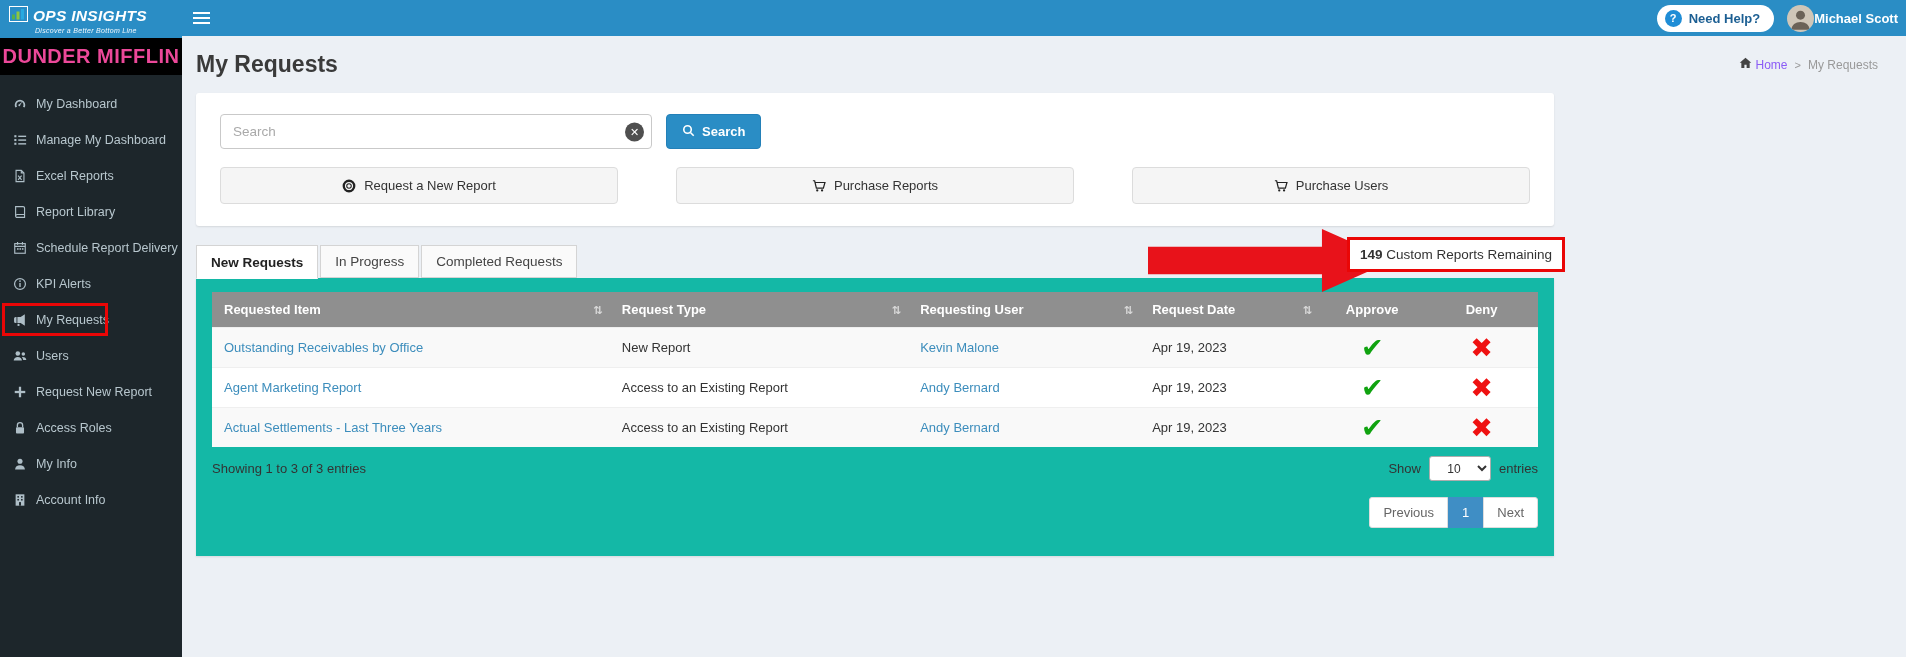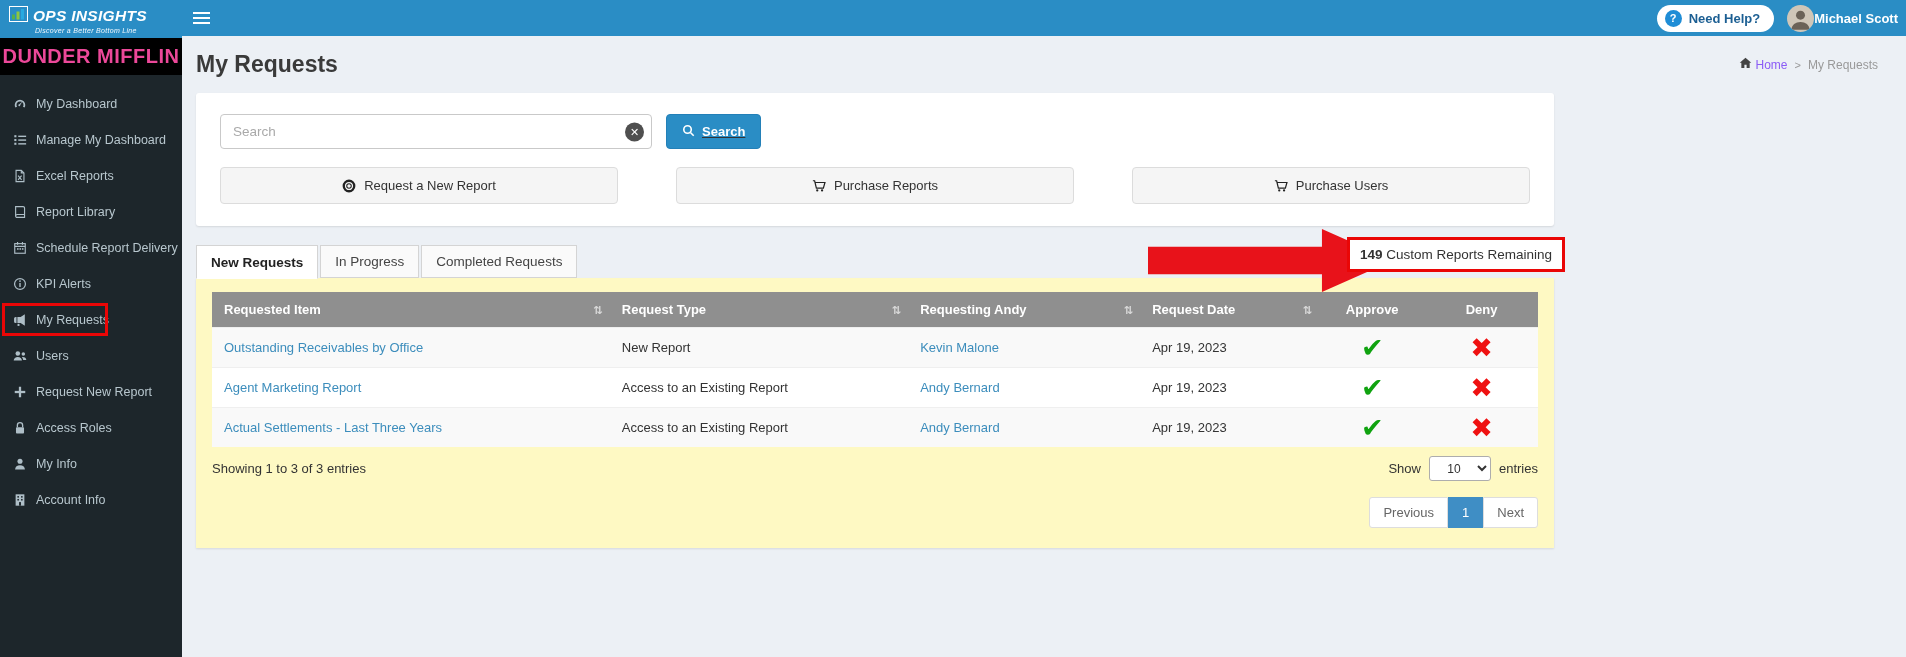--- a/index.html
+++ b/index.html
@@ -38,39 +38,39 @@
   .content { flex:1; padding:15px 28px 0 14px; overflow:hidden; }
   .page-head { display:flex; justify-content:space-between; align-items:center; margin-bottom:15px; }
   .page-head h1 { font-size:23px; font-weight:bold; color:#3a3a3a; }
   .breadcrumb { display:flex; align-items:center; gap:7px; font-size:12px; }
   .crumb-home { display:inline-flex; align-items:center; gap:4px; color:#8b5cf6; }
   .crumb-sep { color:#999; font-size:11px; }
   .crumb-cur { color:#999; }
 
   .card { width:1358px; background:#fff; border-radius:3px; box-shadow:0 1px 2px rgba(0,0,0,.1); }
   .top-card { padding:21px 24px 22px; margin-bottom:19px; }
-  .search-row { display:flex; gap:14px; margin-bottom:18px;text-decoration:underline; }
+  .search-row { display:flex; gap:14px; margin-bottom:18px; }
   .search-wrap { position:relative; width:432px; }
   .search-input { width:100%; height:35px; border:1px solid #c9c9c9; border-radius:4px; padding:0 32px 0 12px; font-size:13.5px; color:#555; font-family:inherit; outline:none; }
   .search-input::placeholder { color:#a9a9a9; }
   .clear-btn { position:absolute; right:8px; top:50%; transform:translateY(-50%); width:19px; height:19px; border-radius:50%; background:#4f4f4f; color:#fff; border:none; font-size:11px; line-height:1; display:flex; align-items:center; justify-content:center; font-family:"DejaVu Sans",sans-serif; }
   .search-btn { height:35px; padding:0 15px; background:#2a8dc5; border:1px solid #2380b8; border-radius:4px; color:#fff; font-size:13px; font-weight:bold; display:inline-flex; align-items:center; gap:7px; }
   .actions-row { display:flex; gap:58px; }
   .action-btn { flex:1; height:37px; background:#f5f5f5; border:1px solid #dcdcdc; border-radius:4px; font-size:13px; color:#333; display:flex; align-items:center; justify-content:center; gap:8px; }
   .a-icon { color:#222; display:inline-flex; }
 
   
   .lower { position:relative; width:1358px;margin-top:12px; }
   .tabs-row { display:flex; gap:2px; position:relative; z-index:1; align-items:stretch; }
   .tab { padding:8px 14px; font-size:13.5px; background:#fafafa; border:1px solid #d4d4d4; color:#444; }
   .tab.active { background:#fff; font-weight:bold; color:#222; border-bottom-color:#fff; margin-bottom:-1px; }
   .annot-arrow { position:absolute; left:952px; top:-16px; width:245px; height:63px; background:#e8121a; clip-path:polygon(0 28%,71% 28%,71% 0,100% 50%,71% 100%,71% 72%,0 72%); z-index:2; pointer-events:none; }
   .reports-remaining { position:absolute; top:-8px; right:-11px; background:#fff; border:3px solid #ea0606; padding:7px 10px; font-size:13.5px; color:#333; z-index:3; white-space:nowrap; }
 
-  .table-card { background:#fef9c3; padding:14px 16px 20px; box-shadow:0 1px 2px rgba(0,0,0,.1); position:relative; z-index:0; min-height:264px; }
+  .table-card { background:#14b8a6; padding:14px 16px 28px; box-shadow:0 1px 2px rgba(0,0,0,.1); position:relative; z-index:0; min-height:264px; }
   .req-table { width:100%; border-collapse:collapse; font-size:13px; }
   .req-table th { background:#8f8f8f; color:#fff; font-weight:bold; text-align:left; padding:10px 12px; position:relative; }
   .req-table th:nth-child(1){width:30%} .req-table th:nth-child(2){width:22.5%}
   .req-table th:nth-child(3){width:17.5%} .req-table th:nth-child(4){width:13.5%}
   .req-table th:nth-child(5){width:8%} .req-table th:nth-child(6){width:8.5%}
   .c-center { text-align:center !important; }
   .sort { position:absolute; right:7px; top:50%; transform:translateY(-50%); font-size:11px; opacity:.65; font-family:"DejaVu Sans",sans-serif; }
   .req-table td { padding:12px; border-top:1px solid #efefef; vertical-align:middle; color:#333; }
   .req-table tbody tr:nth-child(odd) { background:#f9f9f9; }
   .req-table tbody tr:nth-child(even) { background:#fff; }
@@ -346,21 +346,21 @@
           <b>149</b>
           <span>Custom Reports Remaining</span>
         </div>
 
         <div class="table-card">
           <table class="req-table">
             <thead>
                 <tr id="thead-row">
                   <th><span>Requested Item</span><span class="sort">⇅</span></th>
                   <th><span>Request Type</span><span class="sort">⇅</span></th>
-                  <th><span>Requesting Andy</span><span class="sort">⇅</span></th>
+                  <th><span>Requesting User</span><span class="sort">⇅</span></th>
                   <th><span>Request Date</span><span class="sort">⇅</span></th>
                   <th class="c-center"><span>Approve</span></th>
                   <th class="c-center"><span>Deny</span></th>
                 </tr>
               </thead>
             <tbody id="tbody">
                 <tr>
                   <td><a class="lnk">Outstanding Receivables by Office</a></td>
                   <td>New Report</td>
                   <td><a class="lnk">Kevin Malone</a></td>

